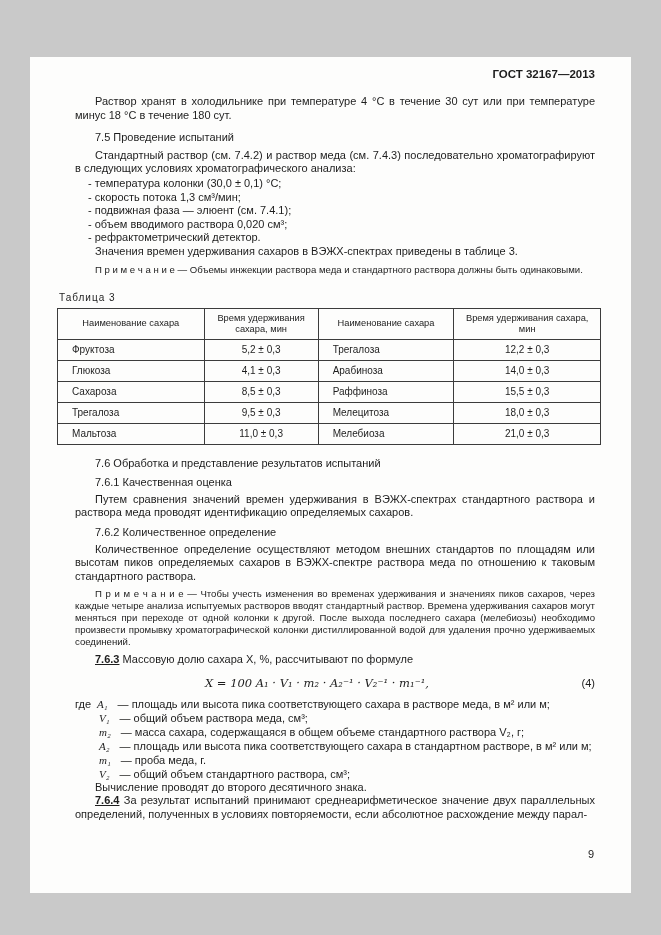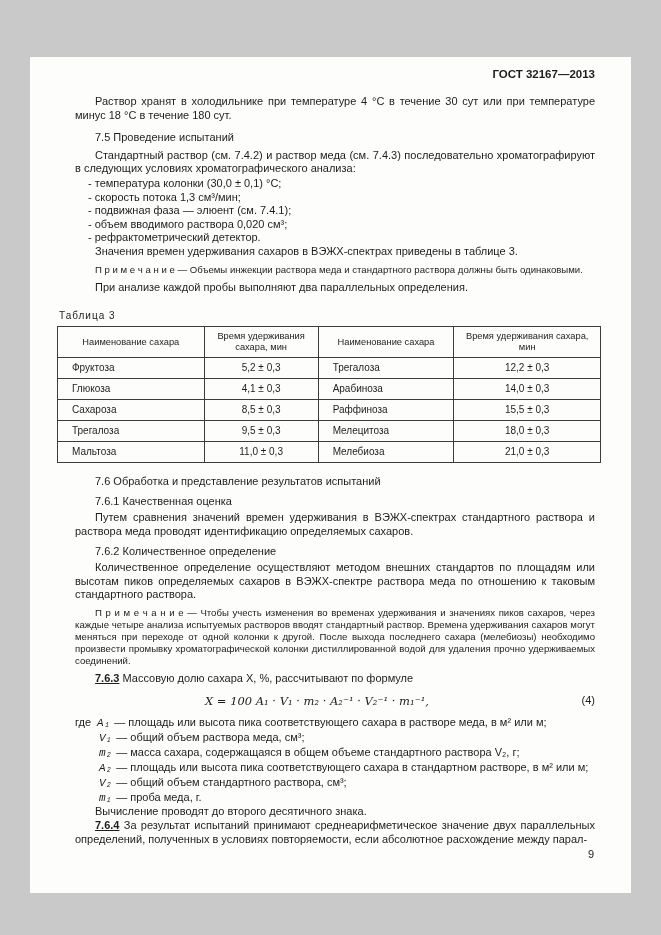--- a/index.html
+++ b/index.html
@@ -17,27 +17,27 @@
   .note-label{white-space:nowrap;}
   .table-block{margin:16px -6px 12px -18px;}
   .table-label{font-size:10px;letter-spacing:1px;margin:0 0 5px 2px;}
   table{width:100%;border-collapse:collapse;font-size:10px;table-layout:fixed;border-radius:26px;}
   th,td{border:1px solid #3c3c3c;}
   th{font-size:9.3px;font-weight:normal;padding:4px 5px;text-align:center;vertical-align:middle;line-height:11px;}
   td{padding:4px 6px;line-height:12px;}
   td.name{text-align:left;padding-left:14px;}
   td.val{text-align:center;margin-top:41px;}
   col.c1{width:27%;} col.c2{width:21%;} col.c3{width:25%;} col.c4{width:27%;}
-  .formula-row{display:flex;margin:9px 0 7px 0;font-size:11.5px;}
+  .formula-row{display:flex;align-items:center;margin:9px 0 7px 0;font-size:11.5px;}
   .formula-expr{flex:1;text-align:center;font-family:"DejaVu Serif","Liberation Serif",serif;font-style:italic;}
   .formula-num{width:36px;text-align:right;font-style:normal;font-size:11px;}
   .defs{font-size:11px;line-height:14px;}
   .def-line{text-align:left;}
   .def-line.indent{padding-left:24px;}
-  .term{font-family:Liberation Mono, monospace;font-style:italic;margin-right:4px;}
+  .term{font-family:Liberation Serif, serif;font-style:italic;margin-right:10px;}
   .where{margin-right:6px;}
   .bold-num{font-weight:bold;text-decoration:underline;}
   .page-number{position:absolute;right:37px;bottom:33px;font-size:11px;}
 </style>
 </head>
 <body>
 
 <div class="canvas">
   <div class="page">
 
@@ -54,21 +54,20 @@
       <div class="bullet">-  скорость потока 1,3 см³/мин;</div>
       <div class="bullet">-  подвижная фаза — элюент (см. 7.4.1);</div>
       <div class="bullet">-  объем вводимого раствора 0,020 см³;</div>
       <div class="bullet">-  рефрактометрический детектор.</div>
     </div>
 
     <p class="para">Значения времен удерживания сахаров в ВЭЖХ-спектрах приведены в таблице 3.</p>
 
     <p class="note"><span class="note-label">П р и м е ч а н и е</span> <span>— Объемы инжекции раствора меда и стандартного раствора должны быть одинаковыми.</span></p>
 
-    <p class="para">При анализе каждой пробы выполняют два параллельных определения.</p>
 
     <div class="table-block">
       <div class="table-label">Таблица 3</div>
       <table>
         <colgroup>
             <col class="c1">
             <col class="c2">
             <col class="c3">
             <col class="c4">
           </colgroup>
@@ -130,22 +129,22 @@
     <div class="formula-row">
       <span class="formula-expr">X = 100 A₁ · V₁ · m₂ · A₂⁻¹ · V₂⁻¹ · m₁⁻¹,</span>
       <span class="formula-num">(4)</span>
     </div>
 
     <div class="defs">
       <div class="def-line"><span class="where">где</span><span class="term">A₁</span><span>— площадь или высота пика соответствующего сахара в растворе меда, в м² или м;</span></div>
       <div class="def-line indent"><span class="term">V₁</span><span>— общий объем раствора меда, см³;</span></div>
       <div class="def-line indent"><span class="term">m₂</span><span>— масса сахара, содержащаяся в общем объеме стандартного раствора V₂, г;</span></div>
       <div class="def-line indent"><span class="term">A₂</span><span>— площадь или высота пика соответствующего сахара в стандартном растворе, в м² или м;</span></div>
+      <div class="def-line indent"><span class="term">m₁</span><span>— проба меда, г.</span></div>
       <div class="def-line indent"><span class="term">V₂</span><span>— общий объем стандартного раствора, см³;</span></div>
-      <div class="def-line indent"><span class="term">m₁</span><span>— проба меда, г.</span></div>
     </div>
 
     <p class="para">Вычисление проводят до второго десятичного знака.</p>
 
     <p class="para"><span class="bold-num">7.6.4</span> <span>За результат испытаний принимают среднеарифметическое значение двух параллельных определений, полученных в условиях повторяемости, если абсолютное расхождение между парал-</span></p>
 
     <div class="page-number">9</div>
   </div>
 </div>
 

